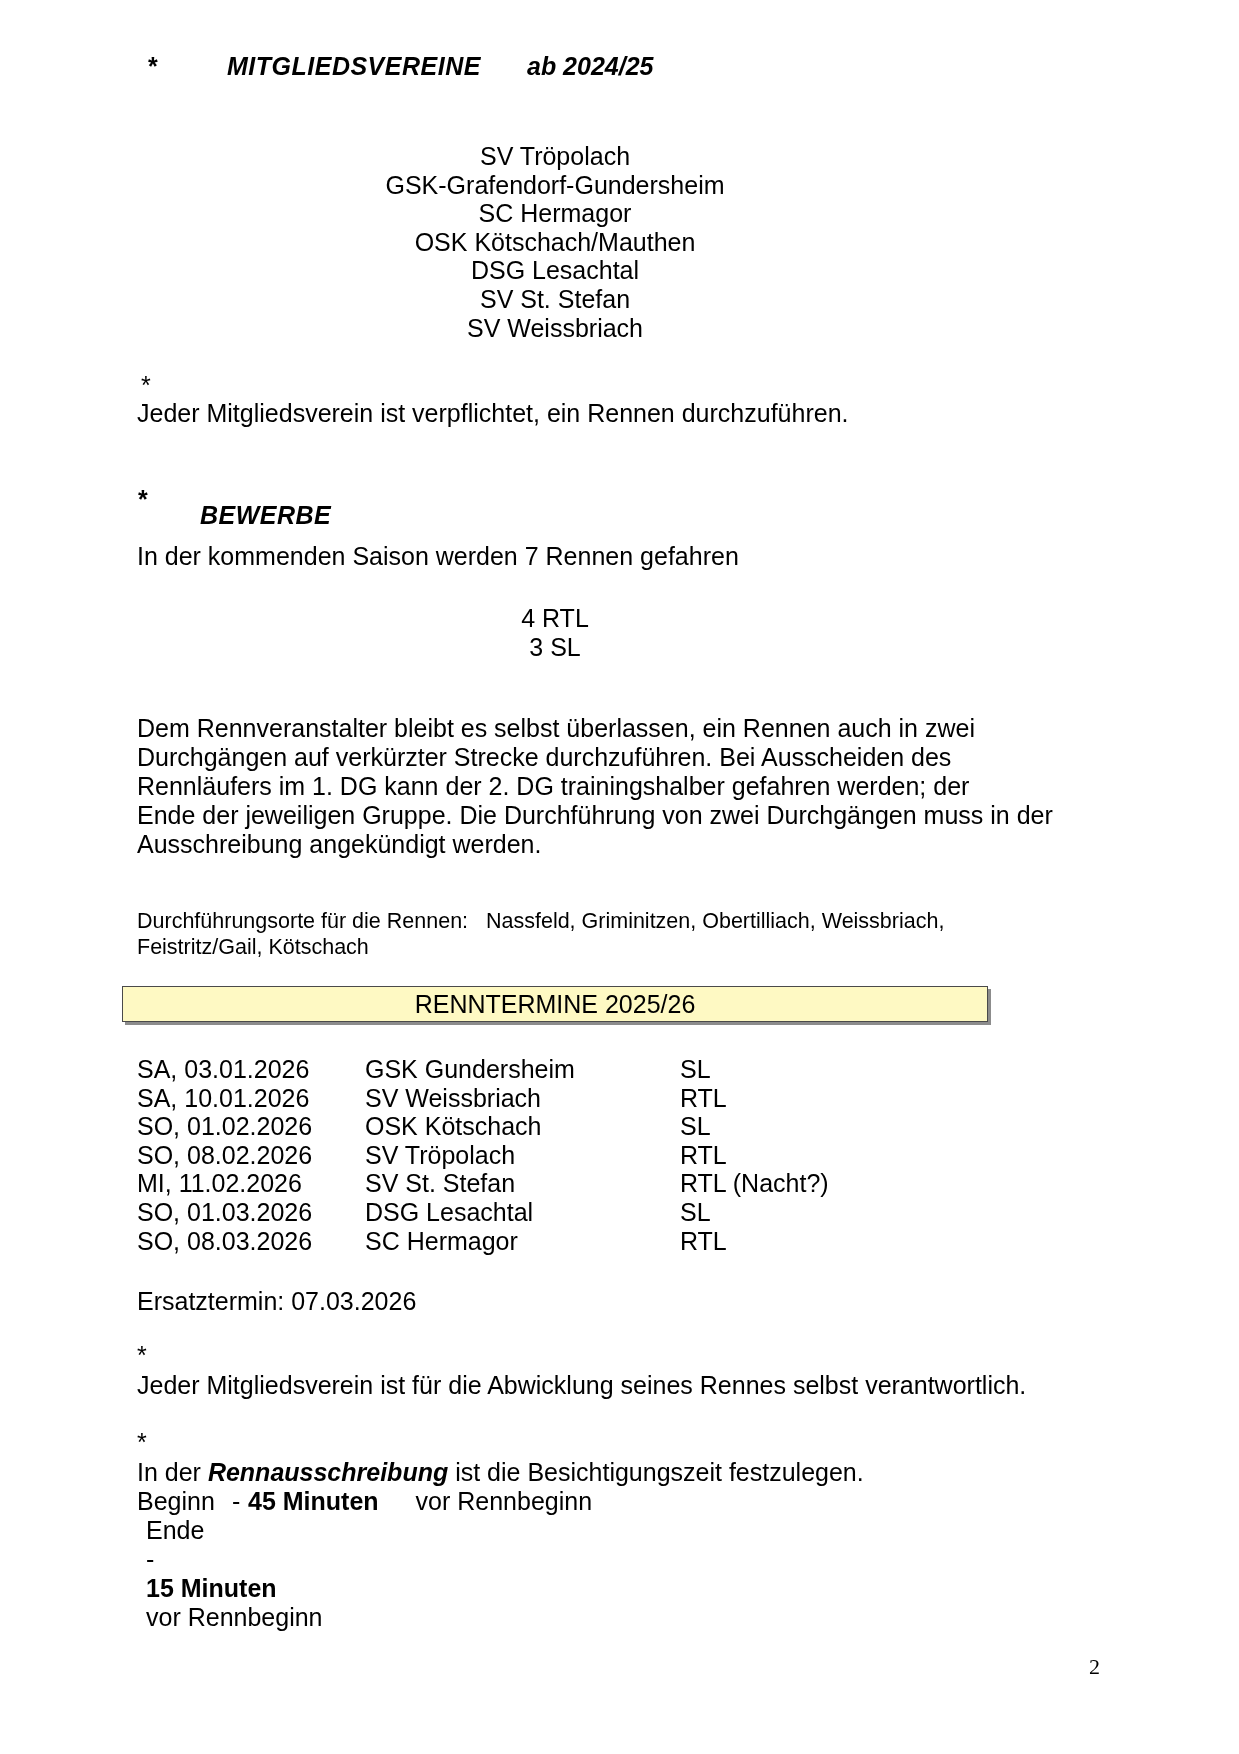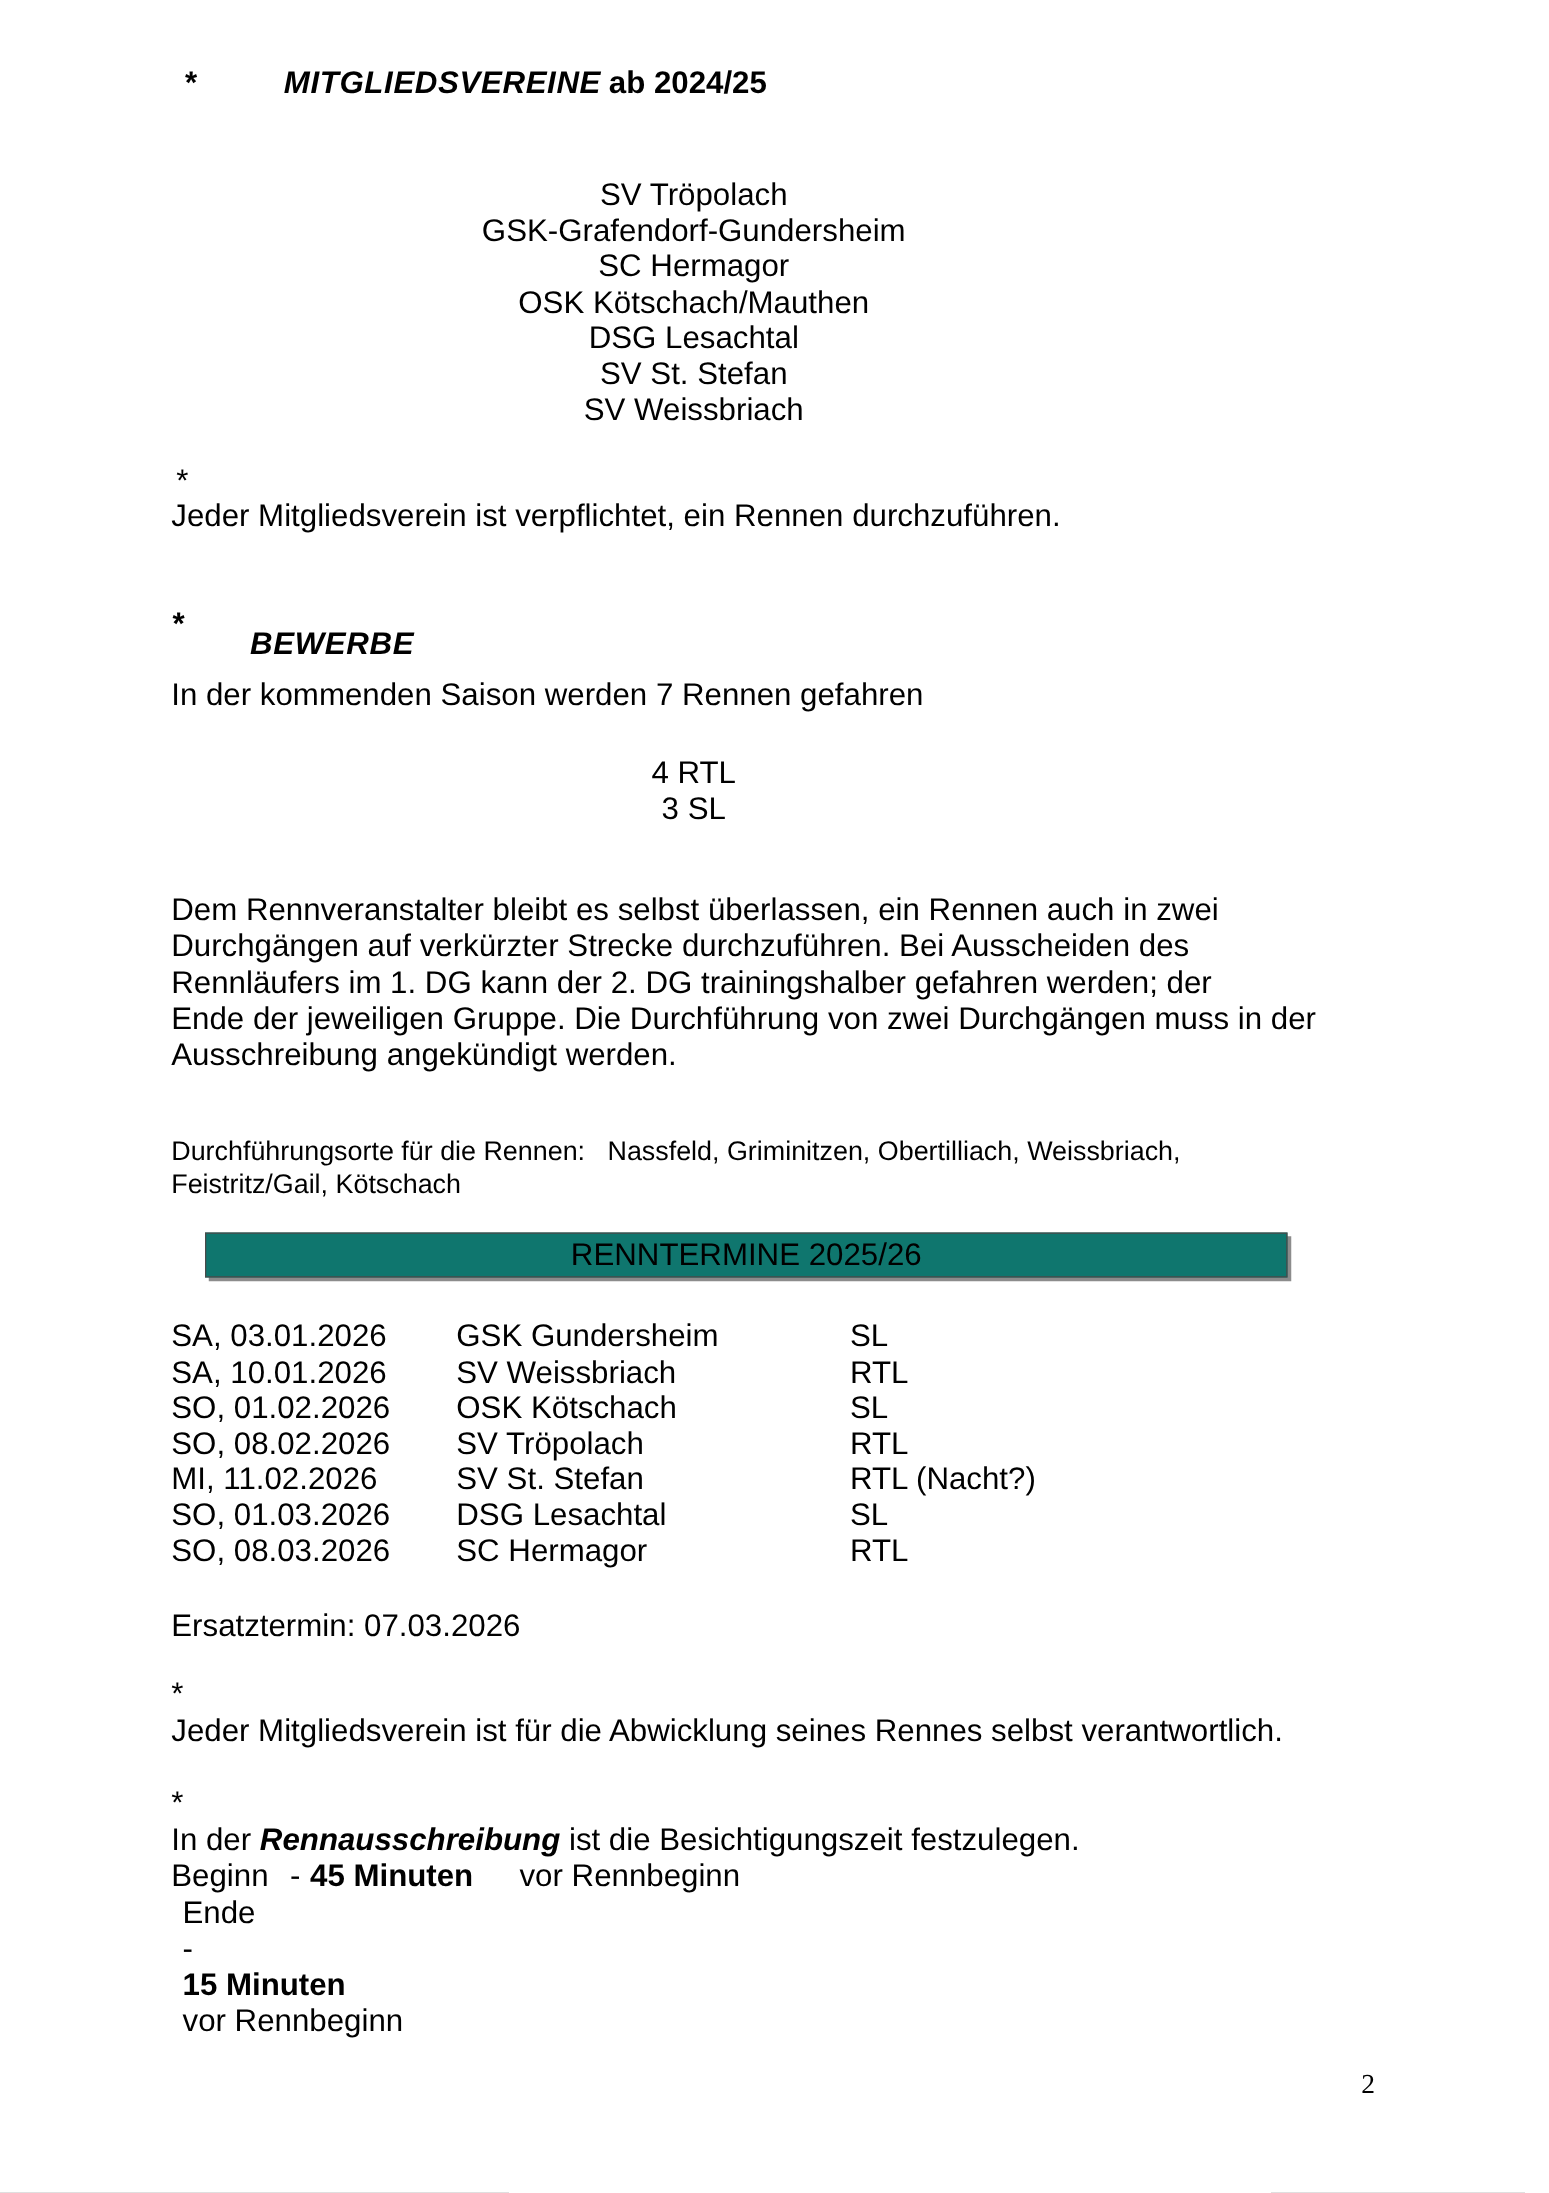--- a/index.html
+++ b/index.html
@@ -15,43 +15,42 @@
     overflow:hidden;
   }
   .abs { position:absolute; }
   .b { font-weight:bold; }
   .bi { font-weight:bold; font-style:italic; }
   .nowrap { white-space:nowrap; }
 
   
   .title-star   { position:absolute; left:147px; top:52px; font-weight:bold; font-style:italic; }
   .title-main   { position:absolute; left:227px; top:52px; font-weight:bold; font-style:italic; letter-spacing:0.5px; }
-  .title-season { position:absolute; left:487px; top:52px; font-weight:bold; }
+  .title-season { position:absolute; left:527px; top:52px; font-weight:bold; font-style:italic; }
 
   
   .center-col { left:137px; width:836px; text-align:center; }
   .club-list  { top:142px; line-height:28.6px; }
   .counts     { top:604px; line-height:29px; }
 
   .star-line { font-size:25px; }
 
   .para { left:137px; width:1000px; }
   .para-line { white-space:nowrap; }
 
   .venues { left:137px; top:908px; font-size:21.5px; line-height:26px; }
   .venues div { white-space:pre; }
 
   .renn-box {
     position:absolute; left:122px; top:986px; width:864px; height:34px;
-    background:#0f766e;
+    background:#fef9c3;
     border:1px solid #4a4a4a;
     box-shadow:3px 3px 0 #8c8c8c;
     display:flex; align-items:center; justify-content:center;
     font-size:25px;
-    margin-left:42px;
   }
 
   .race-table { left:137px; top:1055px; width:900px; }
   .race-row { display:grid; grid-template-columns:228px 315px 1fr; line-height:28.6px; }
 
   .timerow { display:flex; align-items:baseline; white-space:pre; }
   .t-lbl  { display:inline-block; width:95px; }
   .t-dash { display:inline-block; width:16px; }
   .gap-wide { margin-left:37px; }
   .gap-narrow { margin-left:9px; }

